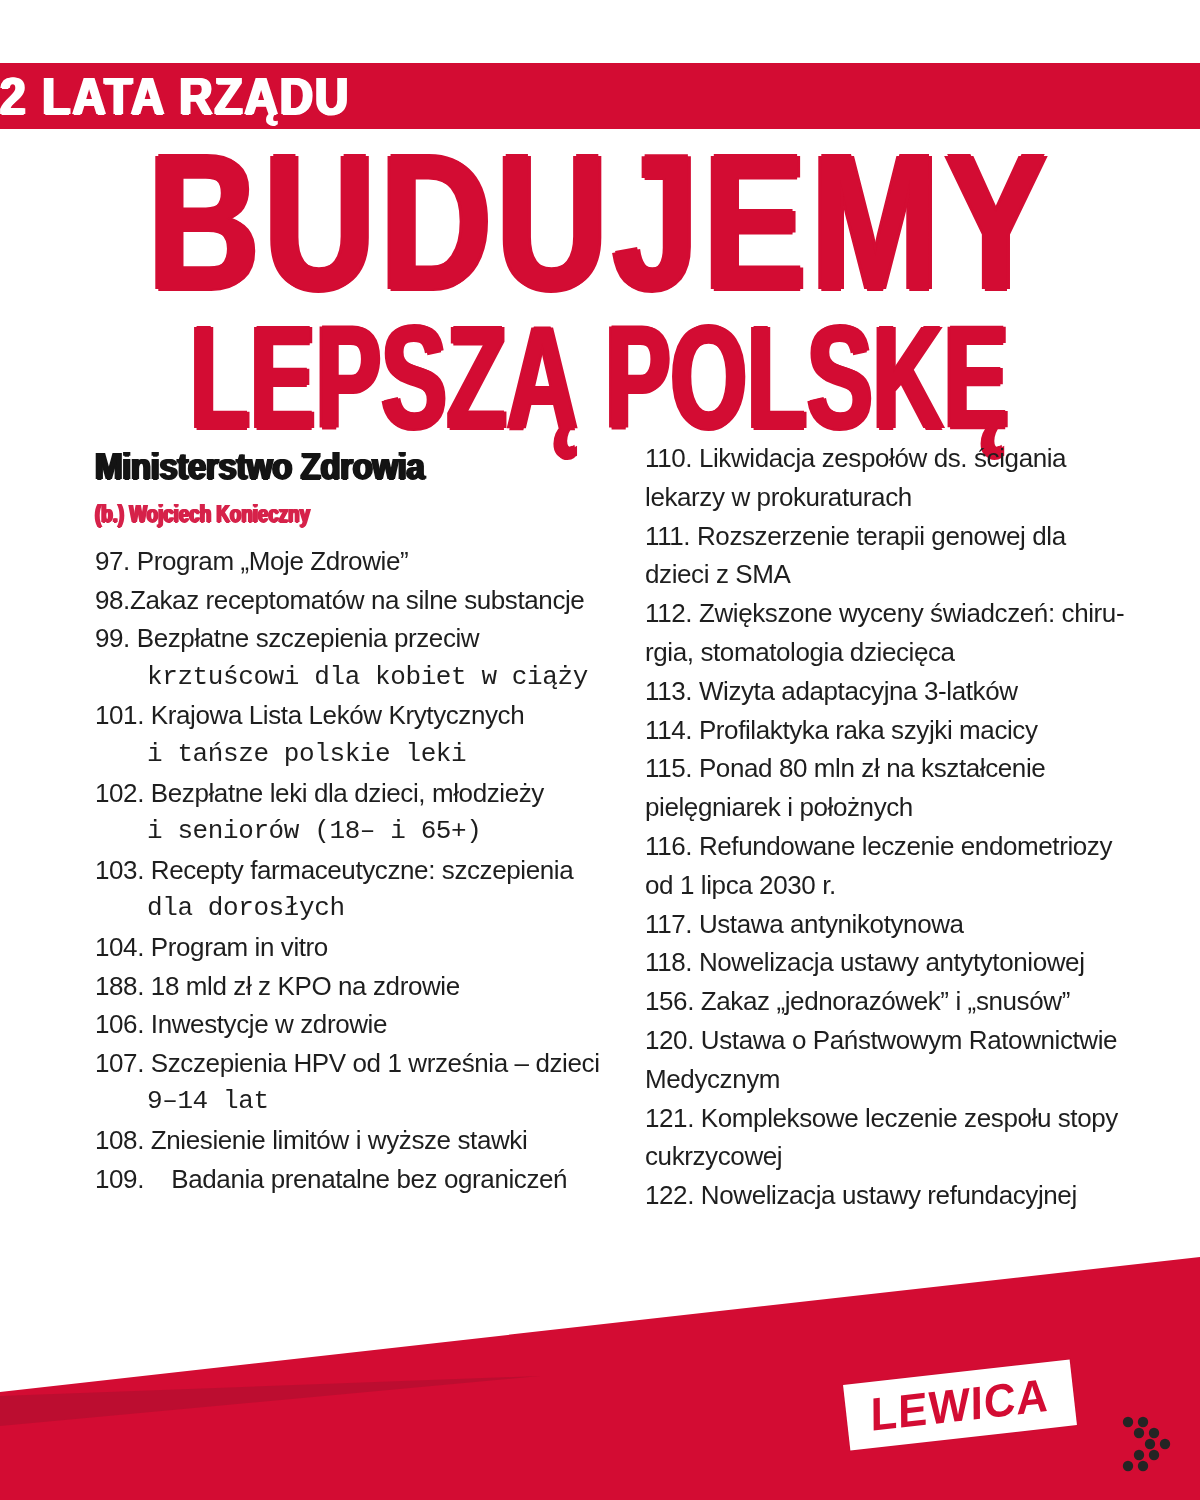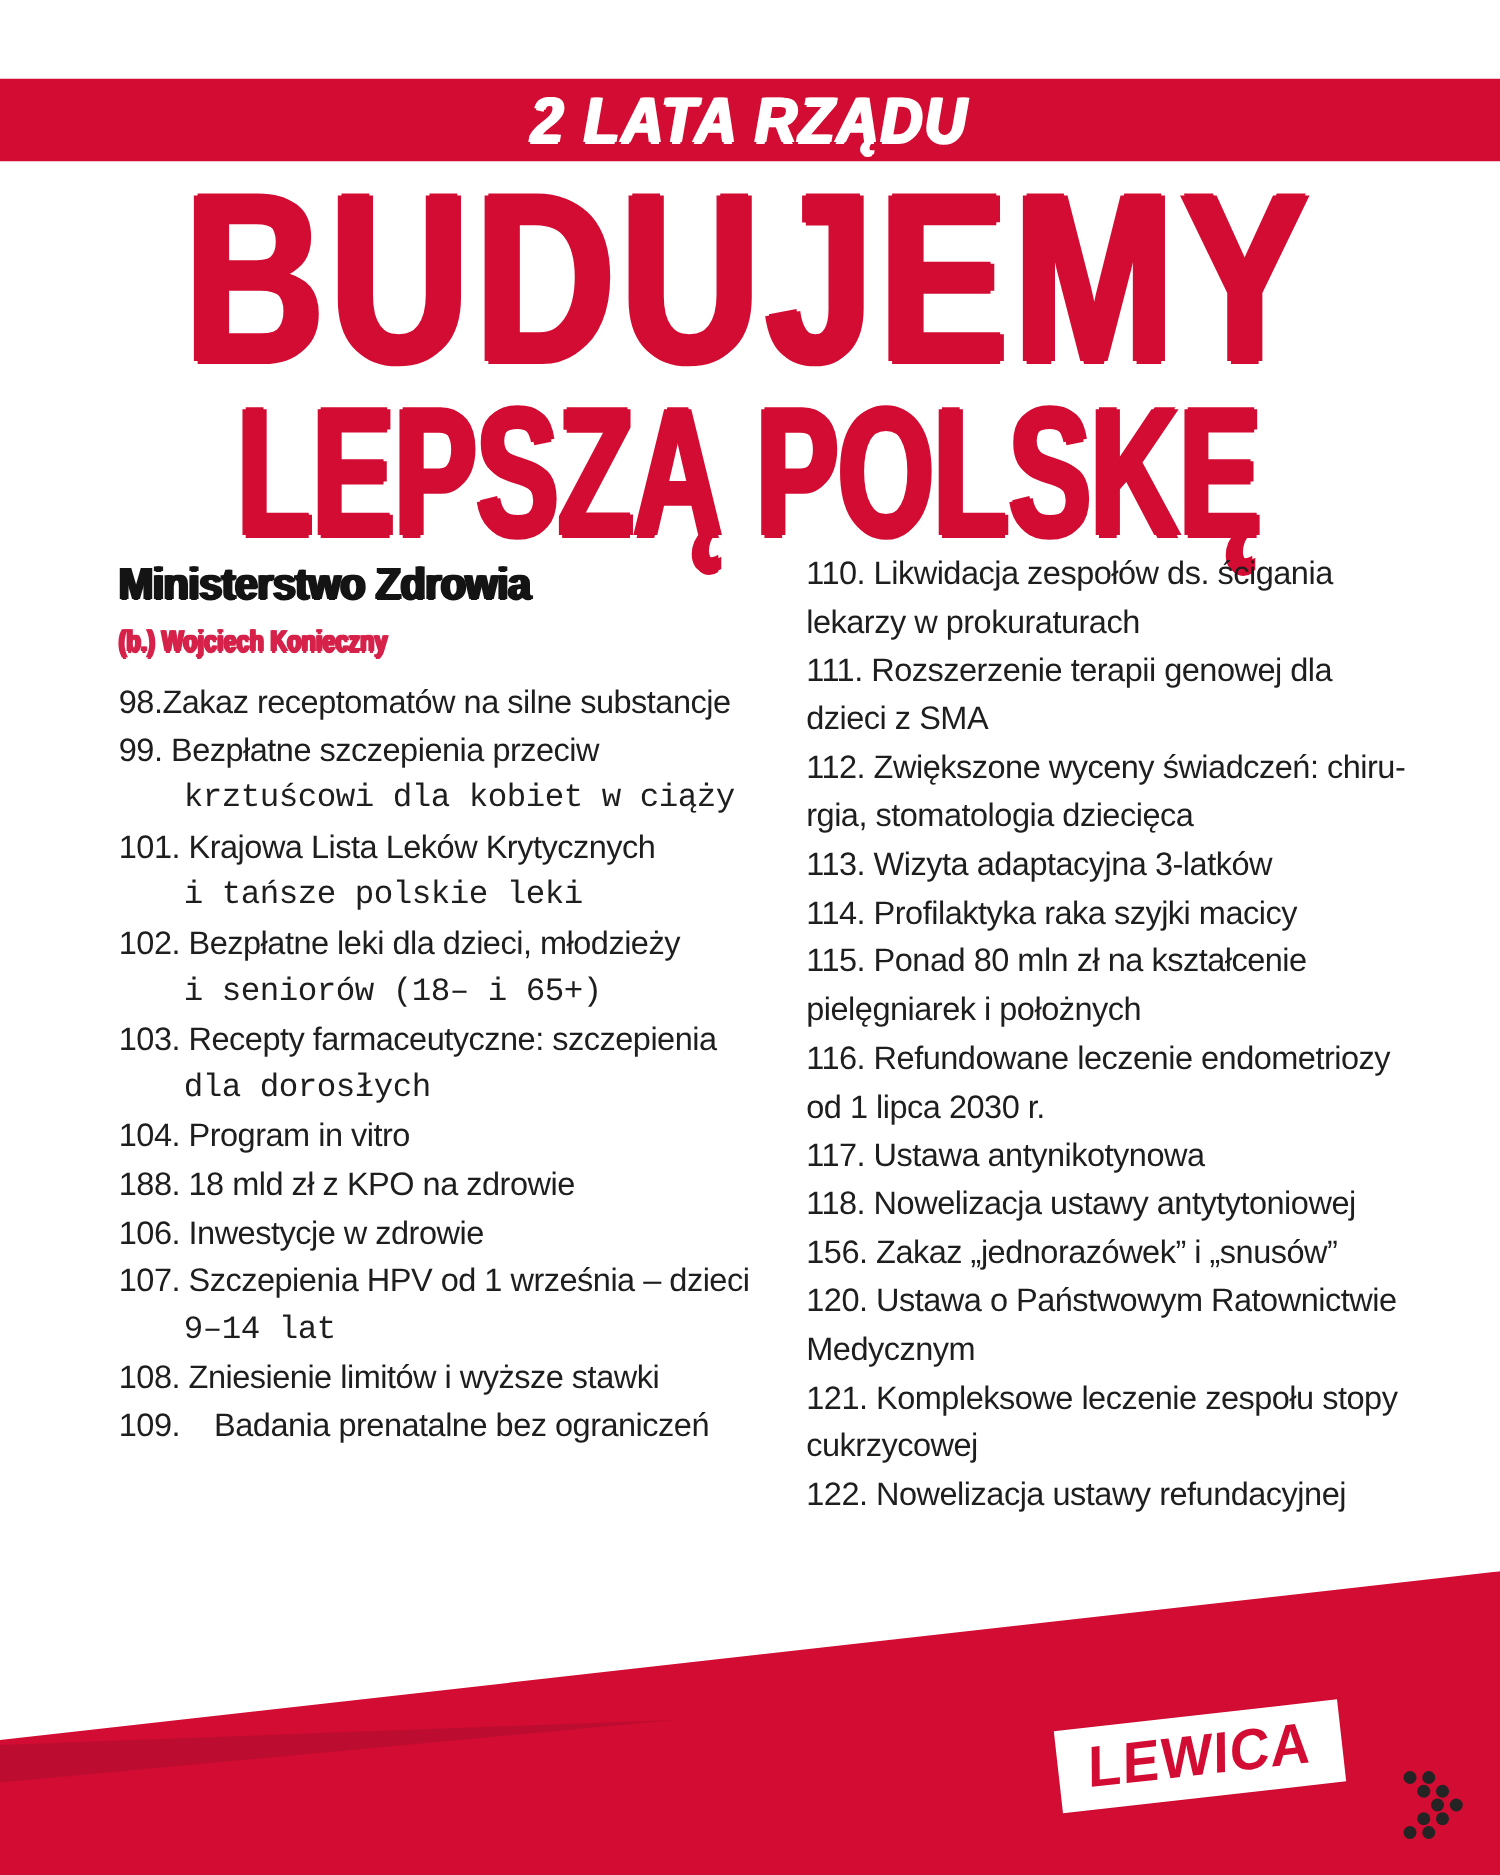--- a/index.html
+++ b/index.html
@@ -9,21 +9,21 @@
   body{
     width:1200px;height:1500px;position:relative;overflow:hidden;
     background:var(--white);
     font-family:"Liberation Sans","DejaVu Sans",sans-serif;
   }
   .fat{ text-shadow:1.5px 0 0 currentColor,-1.5px 0 0 currentColor,0 1px 0 currentColor; }
   .superfat{ text-shadow:3px 0 0 currentColor,-3px 0 0 currentColor,0 2px 0 currentColor,0 -1px 0 currentColor; }
 
   .top-banner{
     position:absolute;left:0;top:63px;width:1200px;height:66px;
-    background:var(--red);display:flex;align-items:center;justify-content:center;font-style:italic;
+    background:var(--red);display:flex;align-items:center;
   }
   .top-banner .label{
     color:var(--white);font-size:46px;font-weight:900;letter-spacing:2px;
     display:inline-block;transform:scaleY(1.12);
   }
 
   .headline{position:absolute;left:0;width:1200px;text-align:center;color:var(--red);font-weight:900;line-height:1;}
   .headline .inner{display:inline-block;transform-origin:top center;}
   .h1{top:126px;}
   .h1 .inner{font-size:154px;letter-spacing:5px;transform:scale(1.0,1.25);}
@@ -80,20 +80,23 @@
   <span class="inner superfat">BUDUJEMY</span>
 </div>
 <div class="headline h2">
   <span class="inner superfat">LEPSZĄ POLSKĘ</span>
 </div>
 
 <div class="section-title fat">Ministerstwo Zdrowia</div>
 <div class="section-subtitle fat">(b.) Wojciech Konieczny</div>
 
 <div class="col col-left" id="col-left">
+    <div>
+      <div class="line">97. Program „Moje Zdrowie”</div>
+    </div>
     <div>
       <div class="line">98.Zakaz receptomatów na silne substancje</div>
     </div>
     <div>
       <div class="line">99. Bezpłatne szczepienia przeciw</div>
       <div class="line cont">krztuścowi dla kobiet w ciąży</div>
     </div>
     <div>
       <div class="line">101. Krajowa Lista Leków Krytycznych</div>
       <div class="line cont">i tańsze polskie leki</div>

